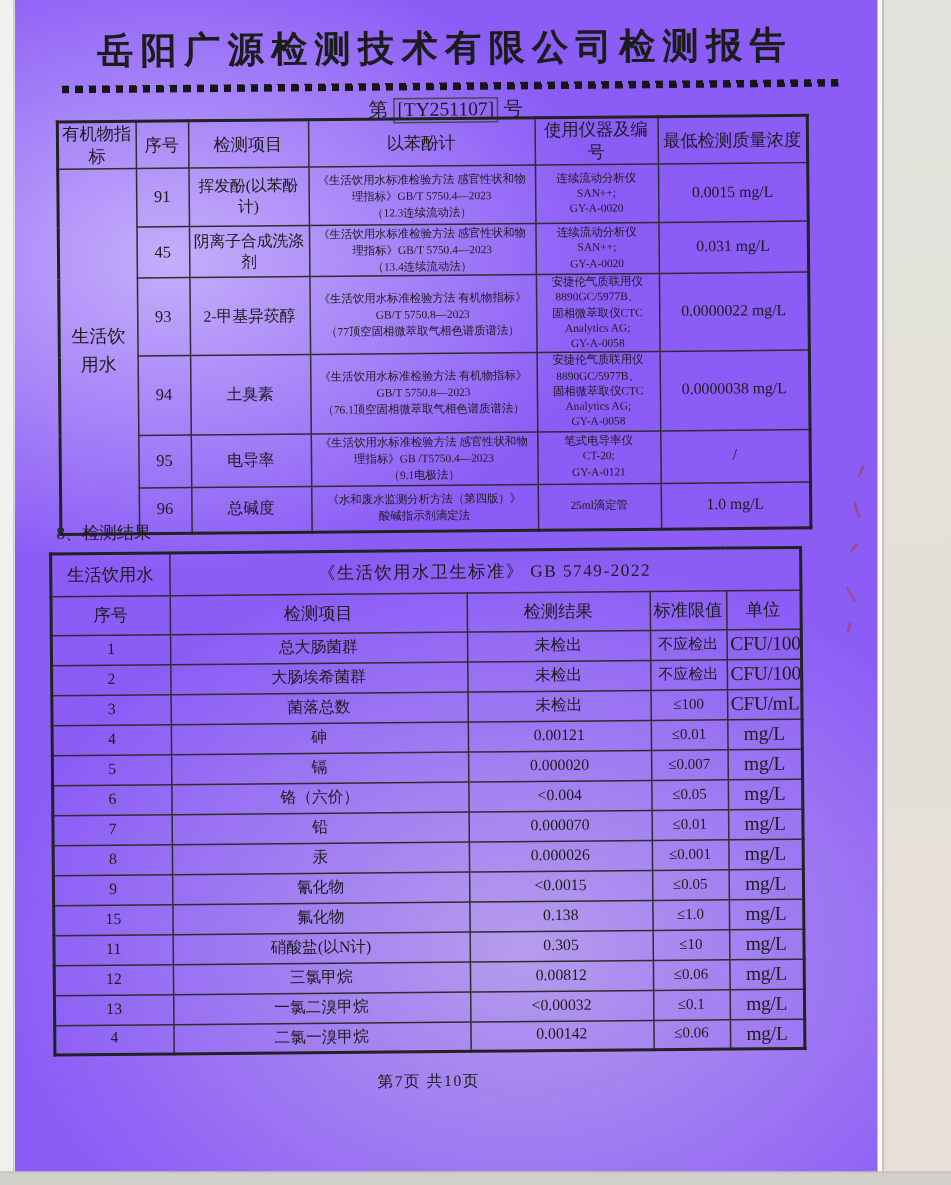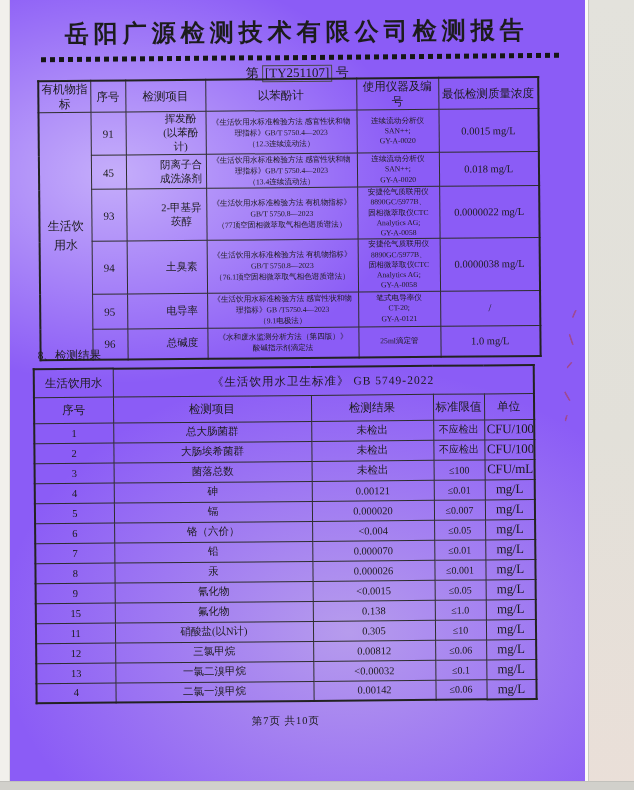--- a/index.html
+++ b/index.html
@@ -26,21 +26,21 @@
   .doc-no{position:absolute;top:64px;left:0;width:600px;text-align:center;font-size:13px;}
   .doc-no .boxed{border:1px solid #4a4a4a;padding:0 2px;display:inline-block;line-height:1.15;}
 
   table{border-collapse:collapse;table-layout:fixed;}
   th,td{border:1px solid #2e2e2e;text-align:center;vertical-align:middle;
     padding:0 2px;overflow:hidden;font-weight:normal;}
   .methods-table{position:absolute;top:78px;left:40px;width:500px;border:2px solid #222;}
   .methods-table th{font-size:11.5px;}
   .cat{font-size:12px;line-height:1.6;}
   .no{font-size:11px;}
-  .item{font-size:10.5px;padding-left:32px;}
+  .item{font-size:10.5px;}
   .method{font-size:7.6px;line-height:1.45;white-space:pre-line;}
   .instr{font-size:7.6px;line-height:1.35;white-space:pre-line;}
   .limit{font-size:10.5px;white-space:nowrap;}
 
   .section-heading{position:absolute;top:346px;left:38px;font-size:11.5px;}
 
   .results-table{position:absolute;top:366px;left:33px;width:500px;border:2px solid #222;}
   .results-table th{font-size:11.5px;}
   .ref-value{font-size:11.5px;letter-spacing:1px;}
   .r-no{font-size:10.5px;}
@@ -105,21 +105,21 @@
       </tr>
       <tr style="height:34px">
         <td class="no">45</td>
         <td class="item">阴离子合成洗涤剂</td>
         <td class="method">《生活饮用水标准检验方法 感官性状和物
 理指标》GB/T 5750.4—2023
 （13.4连续流动法）</td>
         <td class="instr">连续流动分析仪
 SAN++;
 GY-A-0020</td>
-        <td class="limit">0.018 mg/L</td>
+        <td class="limit">0.031 mg/L</td>
       </tr>
       <tr style="height:46px">
         <td class="no">93</td>
         <td class="item">2-甲基异莰醇</td>
         <td class="method">《生活饮用水标准检验方法 有机物指标》
 GB/T 5750.8—2023
 （77顶空固相微萃取气相色谱质谱法）</td>
         <td class="instr">安捷伦气质联用仪
 8890GC/5977B、
 固相微萃取仪CTC

